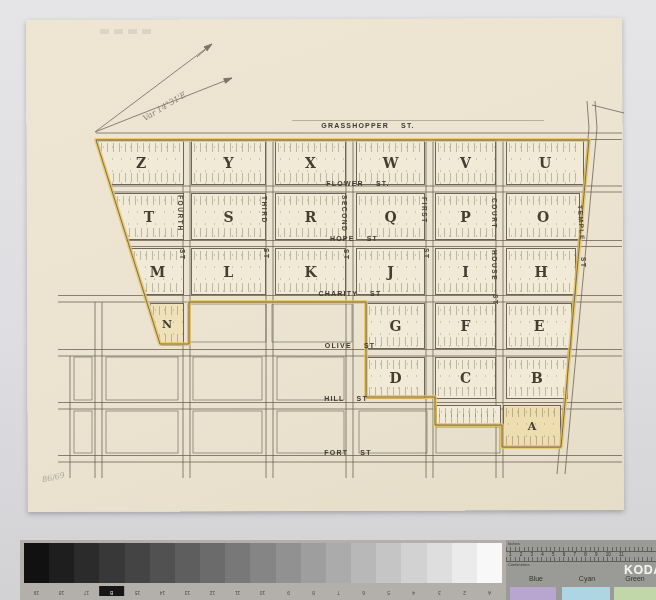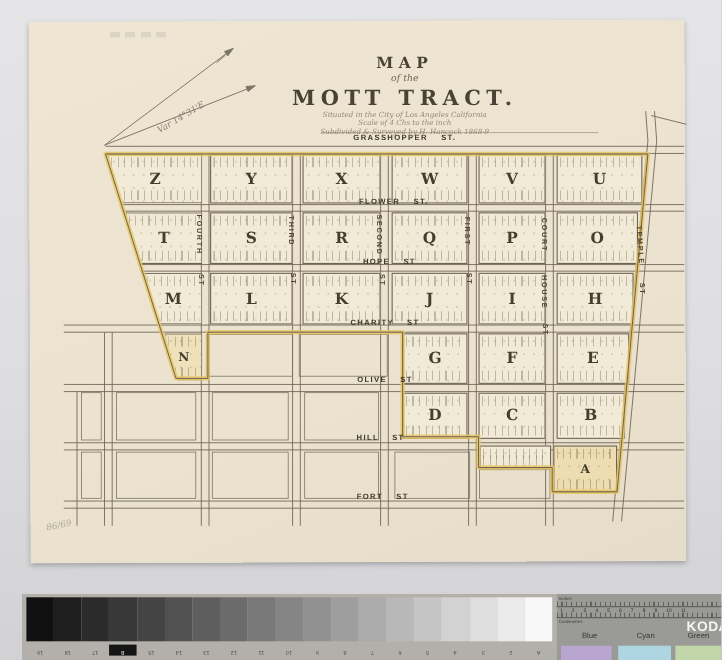--- a/index.html
+++ b/index.html
@@ -192,28 +192,20 @@
     <path d="M96 140 L589 140 L561 447 L502 447 L502 425 L435 425 L435 397 L366 397 L366 302 L189 302 L189 344 L160 344 Z" fill="none" stroke="#6b6254" stroke-width="0.9"></path>
     <g stroke="#7c7466" stroke-width="0.9" fill="#7c7466">
       <path d="M95 132 L212 44" fill="none"></path>
       <polygon points="212,44 207.1,50.8 204.1,46.8"></polygon>
       <path d="M205 50 L197 57" fill="none"></path>
       <path d="M95 132 L232 78" fill="none"></path>
       <polygon points="232,78 225.5,83.2 223.7,78.6"></polygon>
     </g>
   </svg>
 
-  <div id="titleblock">
-    <div id="t-map">MAP</div>
-    <div id="t-ofthe">of the</div>
-    <div id="t-name">MOTT TRACT.</div>
-    <div class="t-sub">Situated in the City of Los Angeles California</div>
-    <div class="t-sub">Scale of 4 Chs to the inch</div>
-    <div class="t-sub">Subdivided &amp; Surveyed by H. Hancock 1868-9</div>
-  </div>
   <div id="t-rule"></div>
   <div id="varnote">Var 14°31'E</div>
   <div id="pencil">86/69</div>
 
   <div class="hst" style="left:318px;top:122px;width:100px">GRASSHOPPER ST.</div>
   <div class="hst" style="left:316px;top:180px;width:84px">FLOWER ST.</div>
   <div class="hst" style="left:318px;top:235px;width:72px">HOPE ST</div>
   <div class="hst" style="left:306px;top:290px;width:88px">CHARITY ST</div>
   <div class="hst" style="left:306px;top:342px;width:88px">OLIVE ST</div>
   <div class="hst" style="left:306px;top:395px;width:80px">HILL ST</div>

